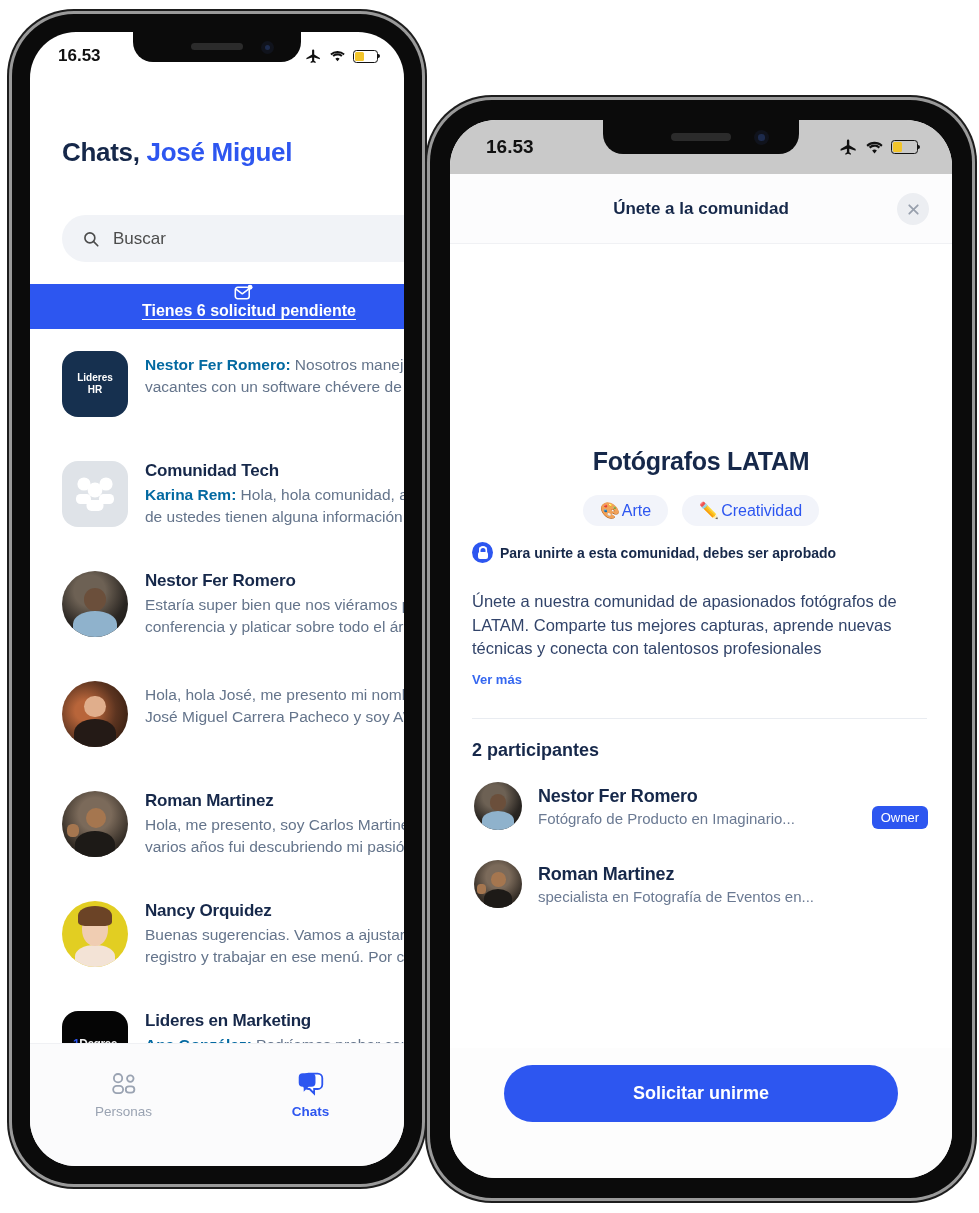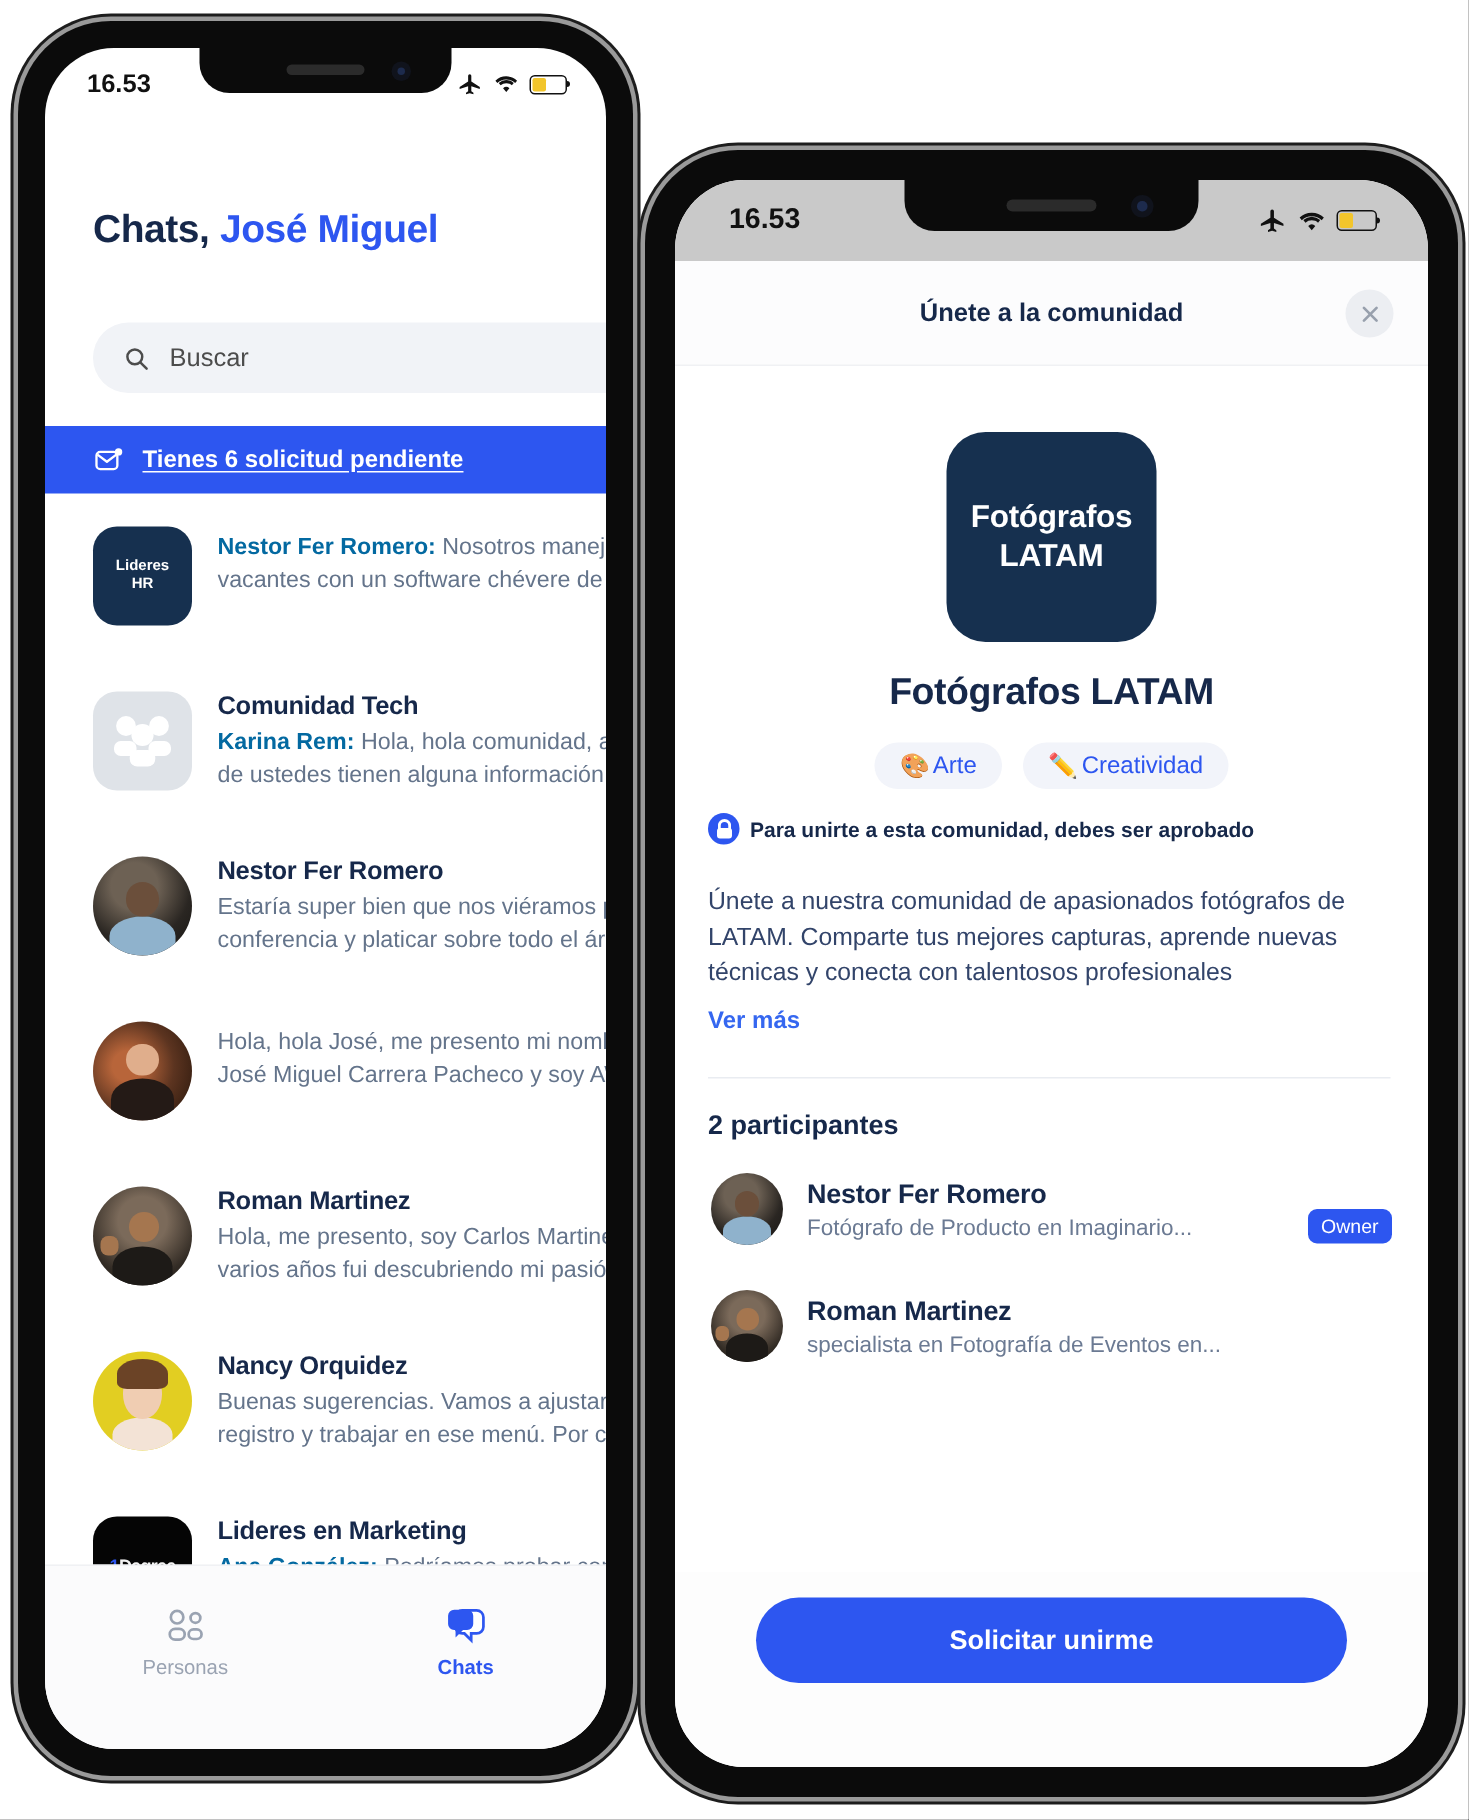--- a/index.html
+++ b/index.html
@@ -58,21 +58,21 @@
   .comname{position:absolute;left:0;right:0;text-align:center;font-size:25px;font-weight:bold;color:#16284a;letter-spacing:-.3px;}
   .tags{position:absolute;left:0;right:0;display:flex;justify-content:center;gap:14px;}
   .tag{background:#f2f4fa;border-radius:20px;display:flex;align-items:center;gap:2px;
        padding:6px 17px;font-size:16px;color:#2d56f0;font-weight:500;}
   .lockline{position:absolute;display:flex;align-items:center;gap:7px;font-size:14px;font-weight:bold;color:#16284a;white-space:nowrap;}
   .lockico{width:21px;height:21px;border-radius:50%;background:#2d56f0;position:relative;flex:0 0 auto;}
   .lockico::before{content:"";position:absolute;left:50%;top:4px;transform:translateX(-50%);width:9px;height:7px;
                    border:2px solid #fff;border-bottom:none;border-radius:5px 5px 0 0;box-sizing:border-box;}
   .lockico::after{content:"";position:absolute;left:50%;top:10px;transform:translateX(-50%);width:10px;height:7px;background:#fff;border-radius:2px;}
   .desc{position:absolute;font-size:16.5px;color:#32446a;line-height:1.43;}
-  .vermas{position:absolute;font-size:16px;color:#3567f0;font-weight:600;}
+  .vermas{position:absolute;font-size:13px;color:#3567f0;font-weight:600;}
   .hr{position:absolute;height:1px;background:#e9ecf1;}
   .partcount{position:absolute;font-size:18px;font-weight:bold;color:#16284a;}
   .p-row{position:absolute;display:flex;align-items:center;}
   .p-txt{margin-left:16px;}
   .p-name{font-size:18px;font-weight:bold;color:#16284a;letter-spacing:-.2px;}
   .p-sub{font-size:15px;color:#6b7a93;margin-top:3px;white-space:nowrap;}
   .owner{position:absolute;background:#2d56f0;color:#fff;border-radius:6px;font-size:13px;padding:4px 9px;font-weight:500;}
   .cta-wrap{position:absolute;left:0;right:0;background:#fdfdfd;display:flex;align-items:center;justify-content:center;z-index:20;}
   .cta{background:#2d56f0;color:#fff;border:none;border-radius:30px;font-size:18px;font-weight:600;
        font-family:inherit;display:flex;align-items:center;justify-content:center;}
@@ -112,21 +112,21 @@
     </div>
 
     <div class="searchbar" style="left:32px;top:183px;width:360px;height:47px;padding:0 20px;">
       <svg width="18" height="18" viewBox="0 0 24 24" fill="none" stroke="#4c4c4c" stroke-width="2.2" stroke-linecap="round">
         <circle cx="10.5" cy="10.5" r="6.6"></circle>
           <line x1="15.6" y1="15.6" x2="21" y2="21"></line>
       </svg>
       <span class="ph" style="margin-left:13px;">Buscar</span>
     </div>
 
-    <div class="banner" style="left:0;top:252px;width:374px;height:45px;padding-left:32px;">
+    <div class="banner" style="left:0;top:252px;width:374px;height:45px;padding-left:32px;flex-direction:column;">
       <svg width="21" height="18" viewBox="0 0 24 22" fill="none" stroke="#fff" stroke-width="1.9" stroke-linejoin="round" style="margin-right:12px;">
         <rect x="2" y="4" width="17" height="14" rx="3"></rect>
         <path d="M2.8 6.2 10.5 12l7.7-5.8"></path>
         <circle cx="20" cy="4" r="3" fill="#fff" stroke="none"></circle>
       </svg>
       <span>Tienes 6 solicitud pendiente</span>
     </div>
 
     <div class="chatlist" style="left:0;top:297px;width:374px;height:780px;">
 
@@ -278,25 +278,20 @@
     <div class="r-head" style="top:54px;height:69px;border-bottom:1px solid #f0f1f4;">
       <h1>Únete a la comunidad</h1>
       <div class="closebtn" style="right:23px;top:19px;width:32px;height:32px;">
         <svg width="15" height="15" viewBox="0 0 16 16" stroke="#98a0ad" stroke-width="1.9" stroke-linecap="round">
           <line x1="3.5" y1="3.5" x2="12.5" y2="12.5"></line>
             <line x1="12.5" y1="3.5" x2="3.5" y2="12.5"></line>
         </svg>
       </div>
     </div>
 
-    <div class="comlogo" style="left:50%;transform:translateX(-50%);top:168px;width:140px;height:140px;">
-      <span>
-        <span>Fotógrafos</span><br><span>LATAM</span>
-      </span>
-    </div>
 
     <div class="comname" style="top:327px;">Fotógrafos LATAM</div>
 
     <div class="tags" style="top:375px;">
       <div class="tag">
         <span class="emoji">🎨</span>
         <span>Arte</span>
       </div>
       <div class="tag">
         <span class="emoji">✏️</span>

